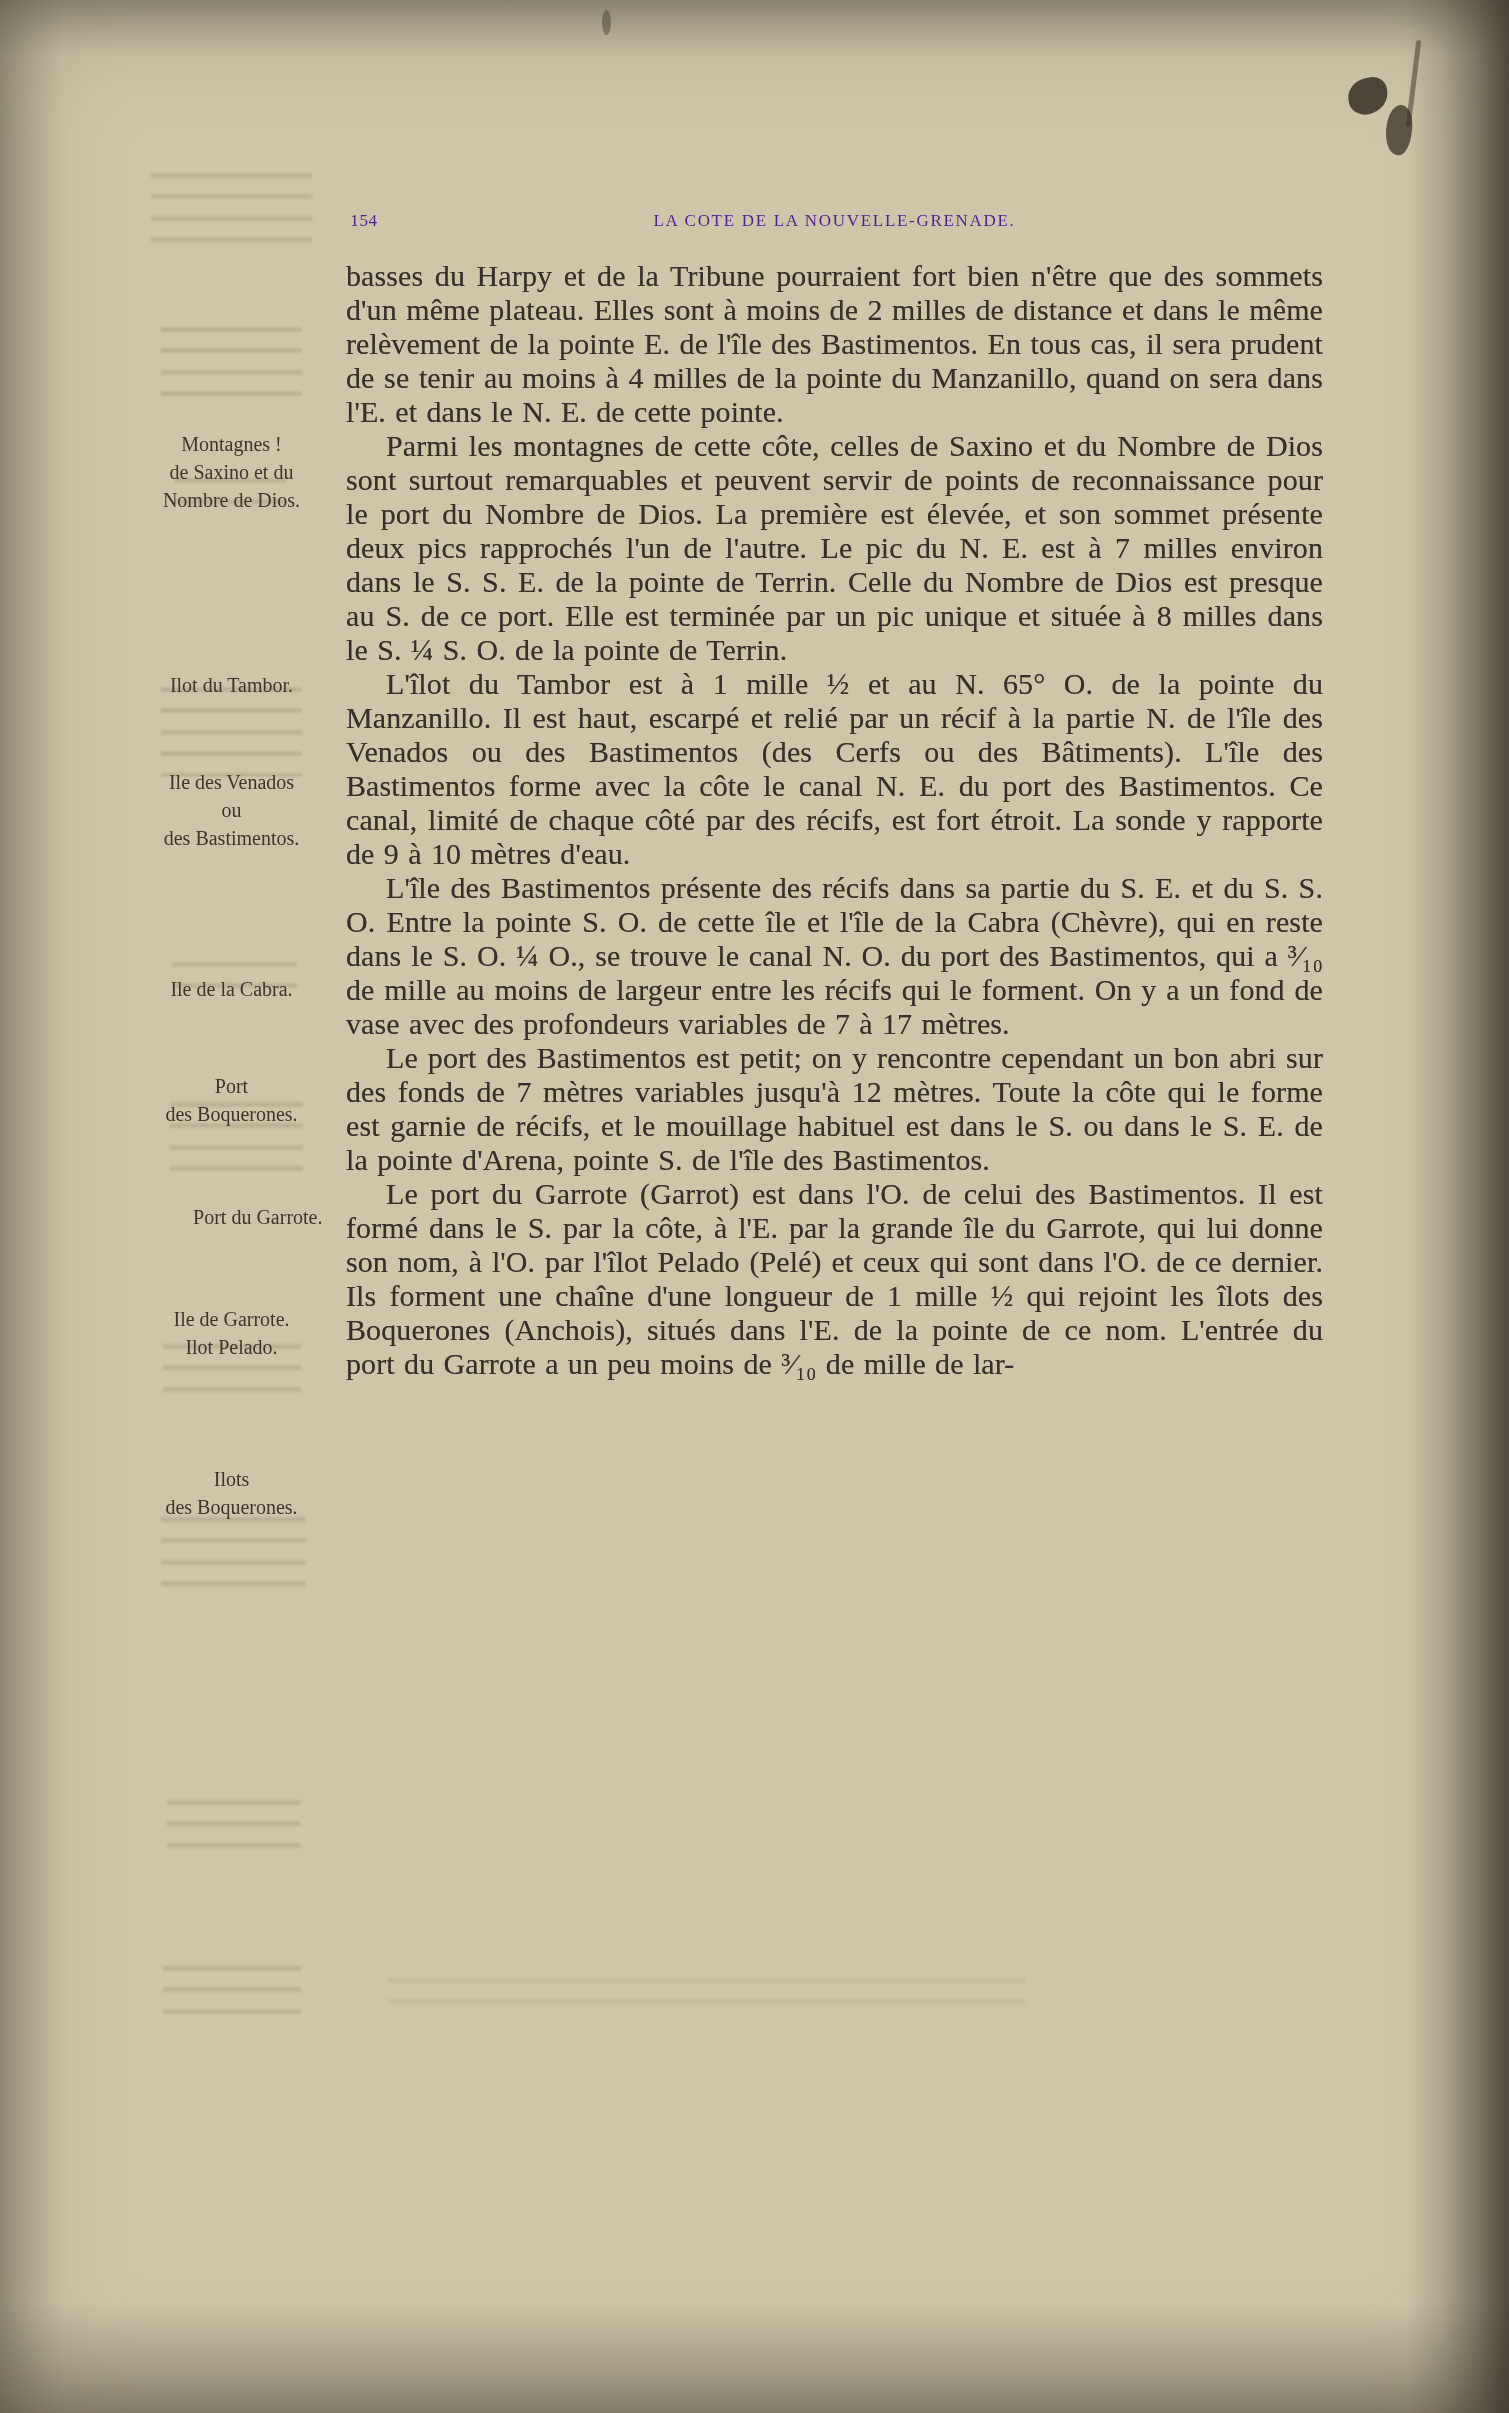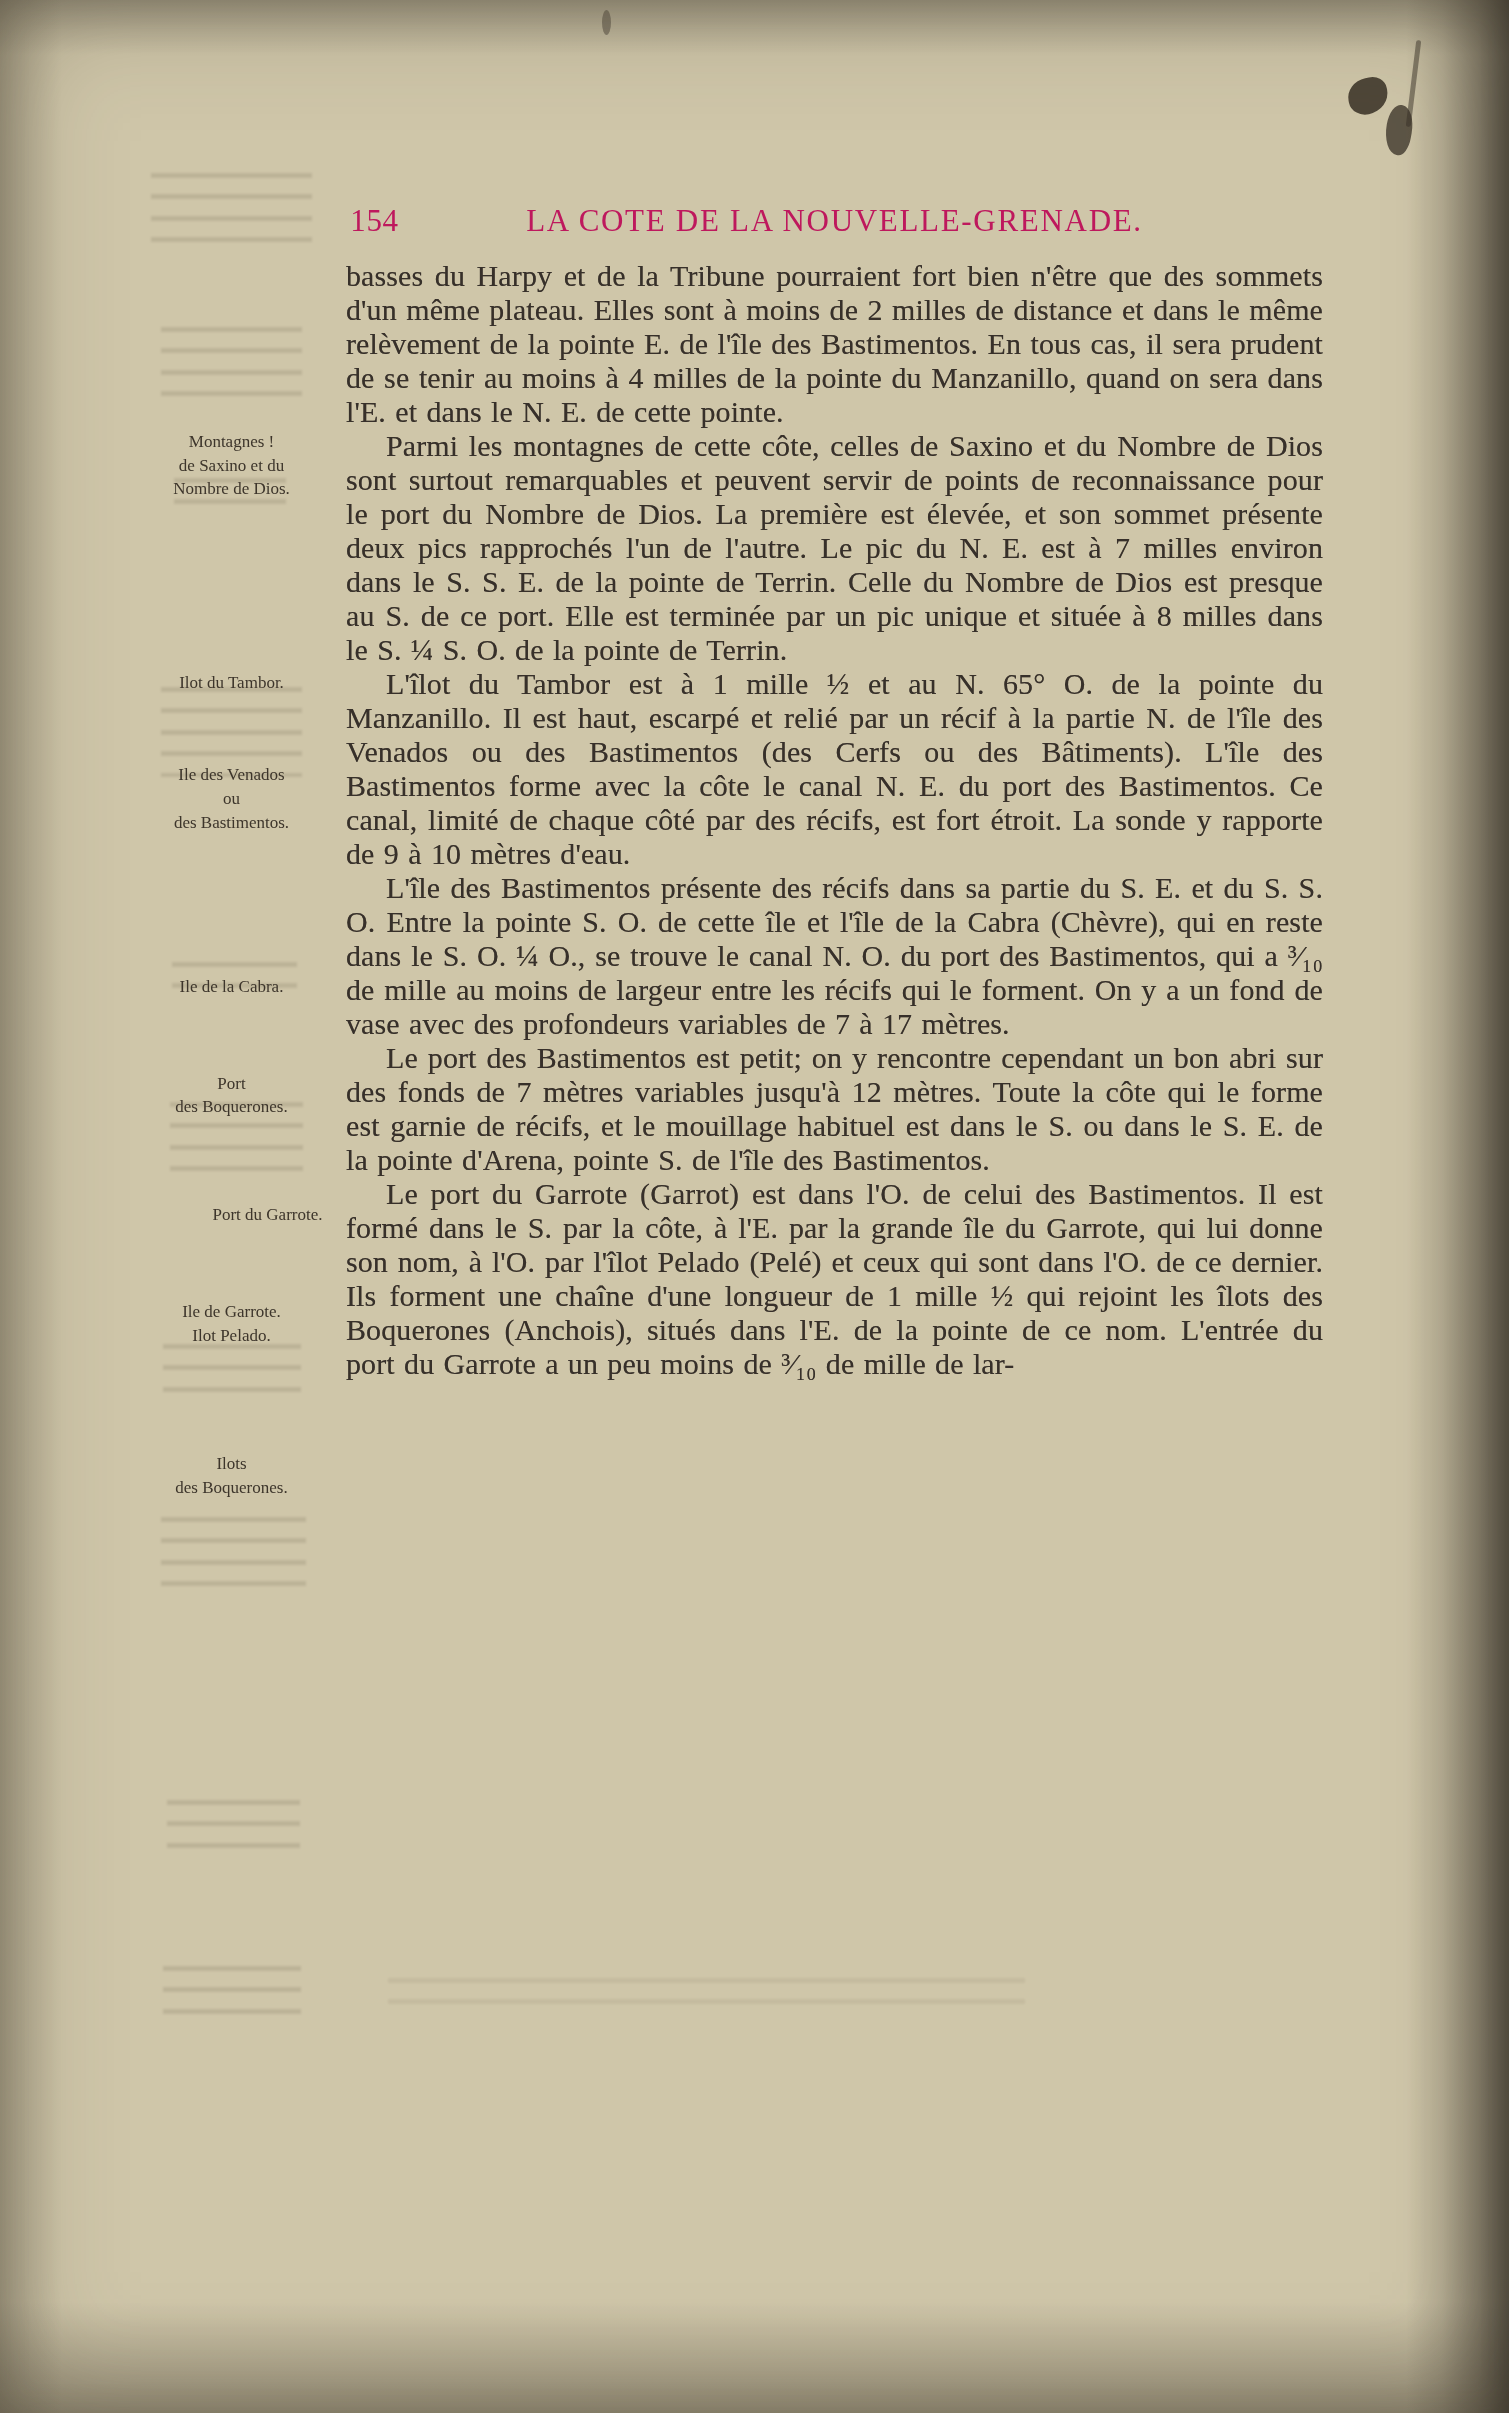--- a/index.html
+++ b/index.html
@@ -42,28 +42,28 @@
   .ghost {
     position: absolute; z-index: 1; opacity: .5; filter: blur(1.1px);
     background: repeating-linear-gradient(180deg,
       rgba(120,110,88,.42) 0px, rgba(120,110,88,.42) 4.8px,
       rgba(120,110,88,0) 4.8px, rgba(120,110,88,0) 21.5px);
   }
   .smudge { position: absolute; z-index: 2; background: #372f25; }
   .content { position: relative; z-index: 4; padding: 206px 187px 0 128px; }
   .header-row {
     position: relative; margin-left: 218px; text-align: center;
-    font-size: 31px; letter-spacing: 1.7px; color: #be185d;
+    font-size: 17px; letter-spacing: 1.7px; color: #4c1d95;
     margin-bottom: 23.5px; line-height: 29px;
   }
   .page-number { position: absolute; left: 4.2px; top: 0; letter-spacing: 0.7px; }
   .section { display: flex; align-items: flex-start; }
   .margin-col { flex: 0 0 218px; padding-right: 23.5px; padding-left: 12.5px; }
   .sidenote {
-    font-size: 17px; line-height: 1.4; text-align: center; color: #3d352b;
+    font-size: 20px; line-height: 1.4; text-align: center; color: #3d352b;
     white-space: pre-line;
   }
   .text-col { flex: 1; min-width: 0; }
   .para {
     font-size: 30px; line-height: 34px; text-align: justify;
     color: #37302a; word-spacing: 1.7px; letter-spacing: 0.1px;
     text-indent: 40px; text-shadow: 0 0 0.4px rgba(55,48,40,.55);
   }
   .para.noindent { text-indent: 0; }
 </style>

